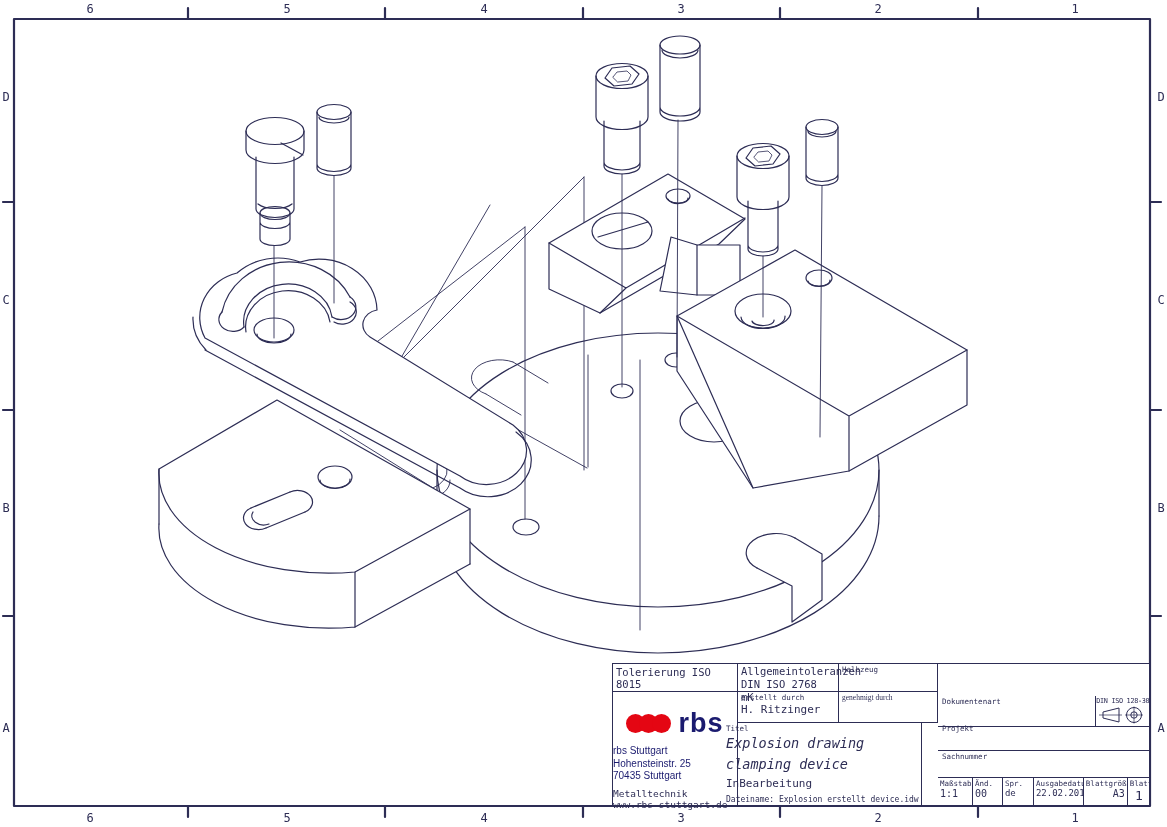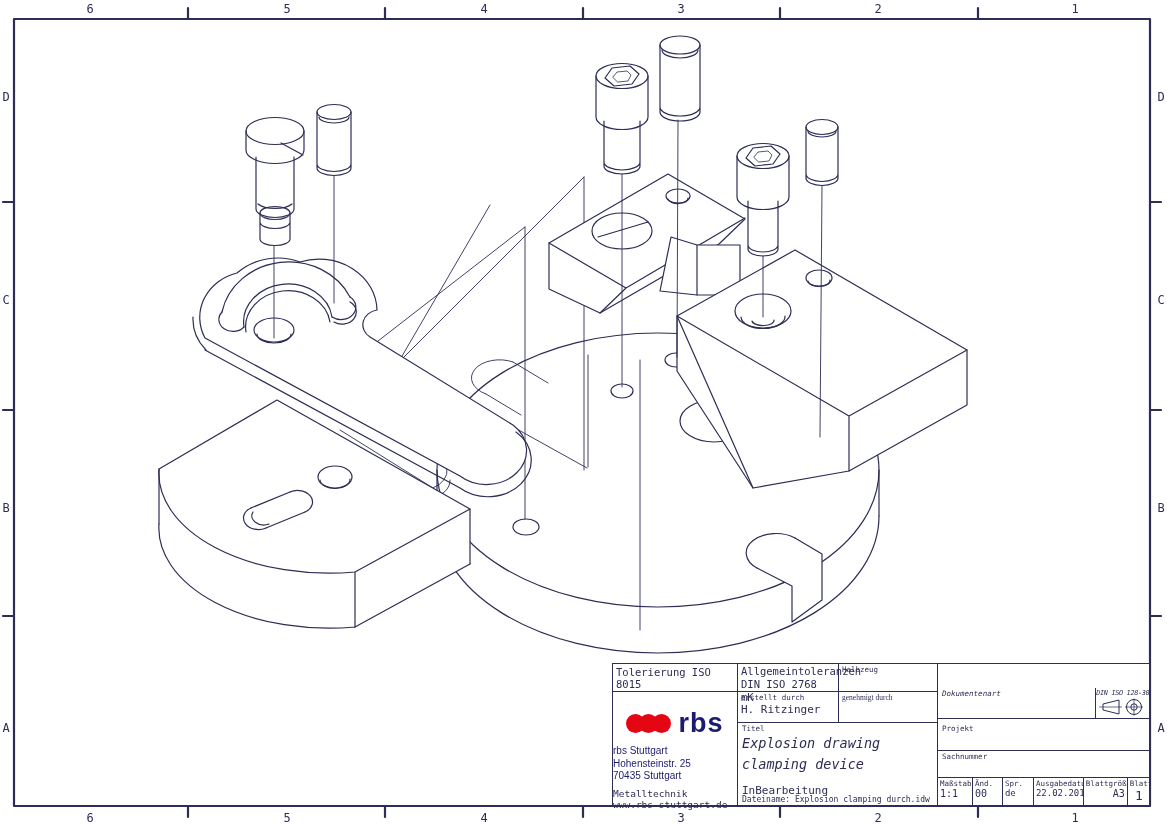--- a/index.html
+++ b/index.html
@@ -16,39 +16,39 @@
   .val-md{font-size:11px;line-height:15px;}
   .val-sm{font-size:10.5px;line-height:13px;}
   .c-tol   {left:0;top:0;width:125px;height:28px;border-right:1.3px solid;border-bottom:1.3px solid;
             display:flex;align-items:center;padding:2px 3px;}
   .c-logo  {left:0;top:28px;width:125px;height:113.4px;border-right:1.3px solid;text-align:left;}
   .c-allg  {left:125px;top:0;width:101px;height:28px;border-right:1.3px solid;border-bottom:1.3px solid;padding:1px 3px;}
   .c-halb  {left:226px;top:0;width:99px;height:28px;border-right:1.3px solid;border-bottom:1.3px solid;padding:1px 3px;}
   .c-werk  {left:325px;top:0;width:211.8px;height:28px;border-bottom:1.3px solid;padding:1px 4px;}
   .c-erst  {left:125px;top:28px;width:101px;height:31px;border-right:1.3px solid;border-bottom:1.3px solid;padding:1px 3px;}
   .c-gen   {left:226px;top:28px;width:99px;height:31px;border-right:1.3px solid;border-bottom:1.3px solid;padding:1px 3px;font-family:Liberation Serif, serif;}
-  .c-dok   {left:325px;top:24px;width:211.8px;height:31px;border-bottom:1.3px solid;padding:1px 4px;font-style:italic;}
+  .c-dok   {left:325px;top:32px;width:211.8px;height:31px;border-bottom:1.3px solid;padding:1px 4px;}
   .c-din   {position:absolute;right:0;top:0;width:55px;height:29.7px;border-left:1.3px solid #2d2d55;
             box-sizing:border-box;text-align:center;padding-top:1px;}
   .c-din .lab{font-size:6.8px;letter-spacing:-0.3px;}
-  .c-titel {left:125px;top:59px;width:200px;height:84.4px;border-right:1.3px solid;padding:1px 4px;}
+  .c-titel {left:109px;top:59px;width:200px;height:84.4px;border-right:1.3px solid;padding:1px 4px;}
   .c-proj  {left:325px;top:59px;width:211.8px;height:28px;border-bottom:1.3px solid;padding:1px 4px;}
   .c-sach  {left:325px;top:87px;width:211.8px;height:27px;border-bottom:1.3px solid;padding:1px 4px;}
   .c-foot  {left:325px;top:114px;width:211.8px;height:29.4px;display:flex;}
   .fcell{box-sizing:border-box;border-right:1.3px solid #2d2d55;padding:1px 2px;overflow:hidden;}
   .fcell:last-child{border-right:none;}
   .logo-row{margin-top:16px;display:flex;align-items:center;justify-content:center;}
   .dot{width:19px;height:19px;border-radius:50%;display:inline-block;}
   .dot+.dot{margin-left:-6px;}
   .wordmark{font-family:"Liberation Sans",sans-serif;font-weight:600;font-size:27px;
             margin-left:7px;letter-spacing:1px;}
   .addr{font-family:"Liberation Sans",sans-serif;font-size:10px;line-height:12.5px;margin-top:6px;}
   .tech{font-size:9.5px;line-height:11.5px;margin-top:5px;}
   .t-big{font-size:13.5px;line-height:21px;font-style:italic;}
-  .t-status{font-size:11px;line-height:14px;margin-top:9px;}
+  .t-status{font-size:11px;line-height:14px;margin-top:2px;}
   .t-file{font-size:8px;position:absolute;left:4px;bottom:3px;white-space:nowrap;}
 </style>
 </head>
 <body>
 
 <div class="page">
 
   <svg width="1167" height="827" viewBox="0 0 1167 827">
     <g stroke="#2d2d55" fill="none" stroke-linejoin="round" stroke-linecap="round">
 
@@ -274,21 +274,21 @@
           </g>
         </svg>
       </div>
     </div>
 
     <div class="cell c-titel">
       <span class="lab">Titel</span>
       <div class="t-big">Explosion drawing</div>
       <div class="t-big">clamping device</div>
       <div class="t-status">InBearbeitung</div>
-      <div class="t-file">Dateiname: Explosion clamping durch.idw</div>
+      <div class="t-file">Dateiname: Explosion erstellt device.idw</div>
     </div>
 
     <div class="cell c-proj">
       <span class="lab">Projekt</span>
     </div>
 
     <div class="cell c-sach">
       <span class="lab">Sachnummer</span>
     </div>
 

